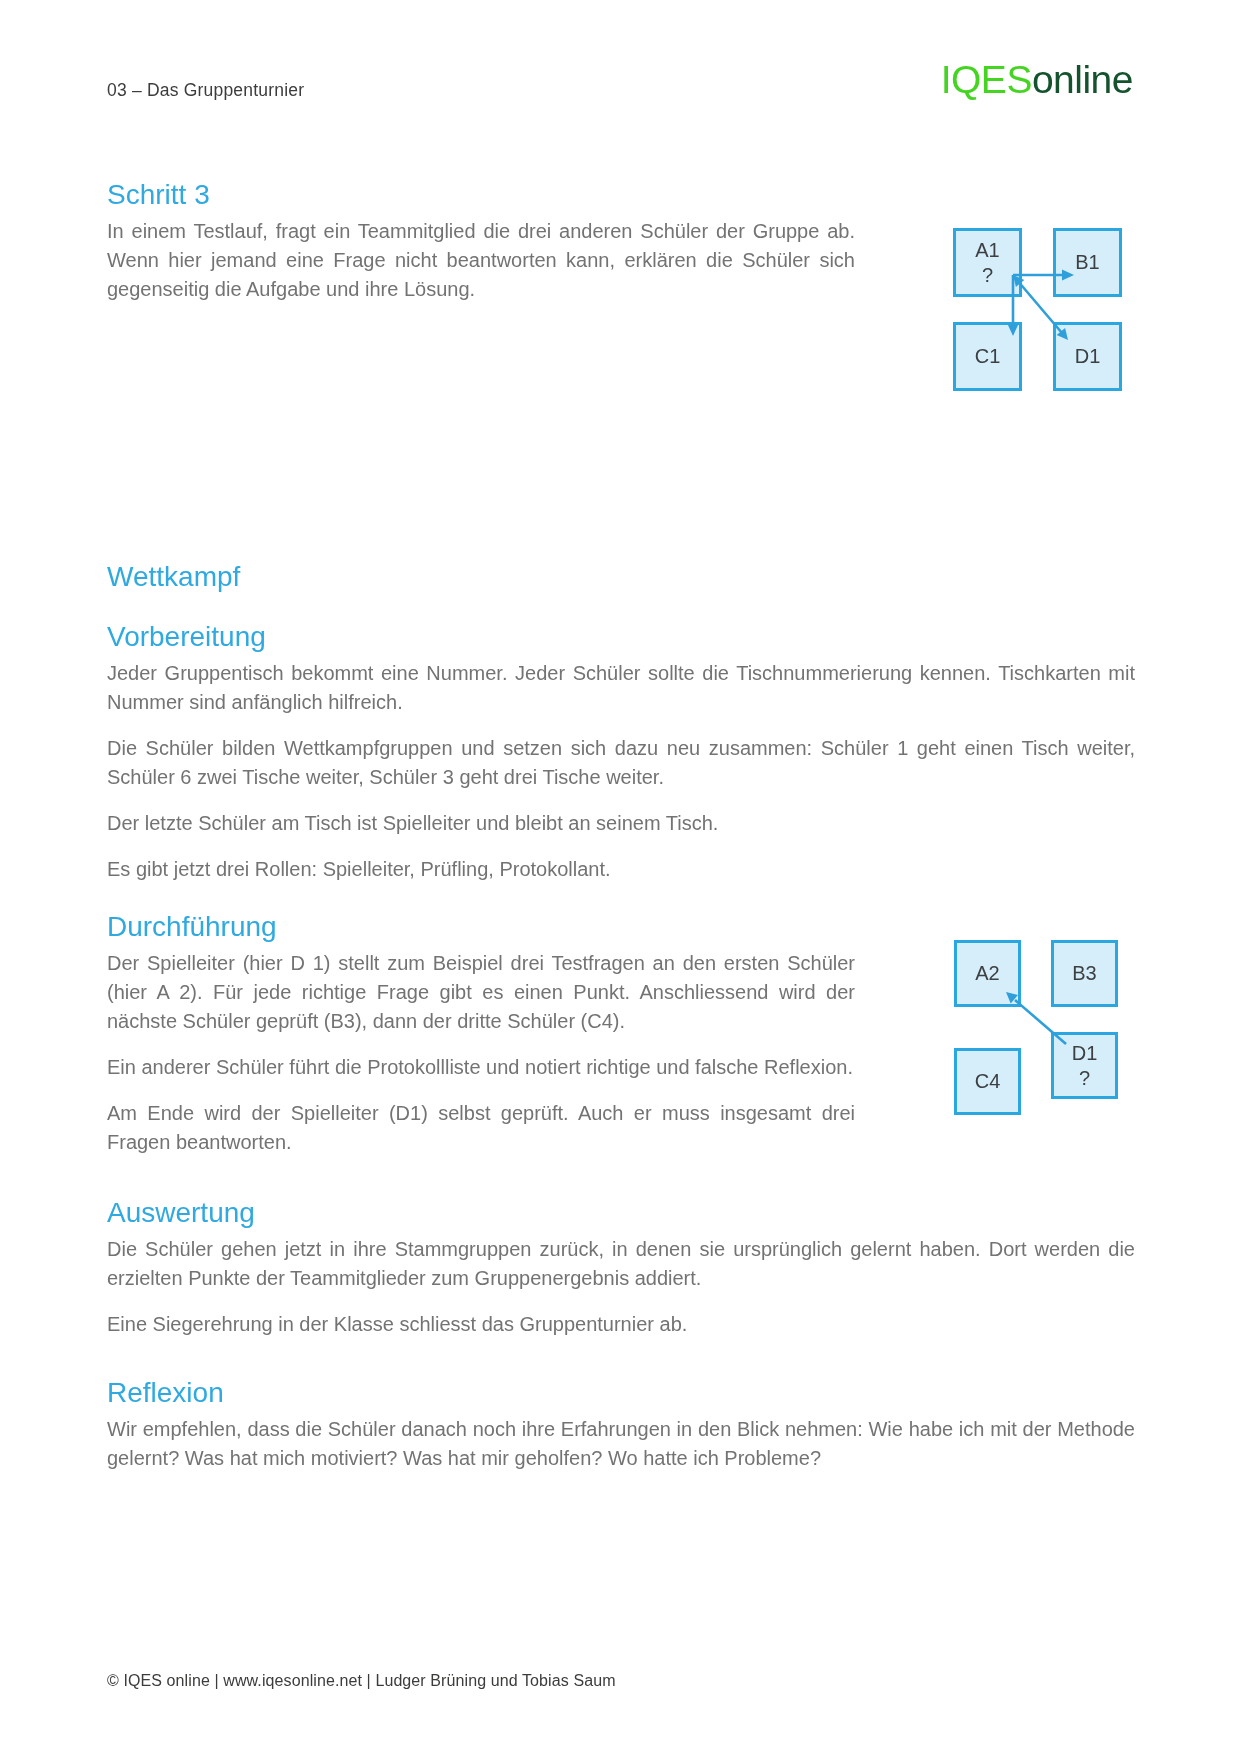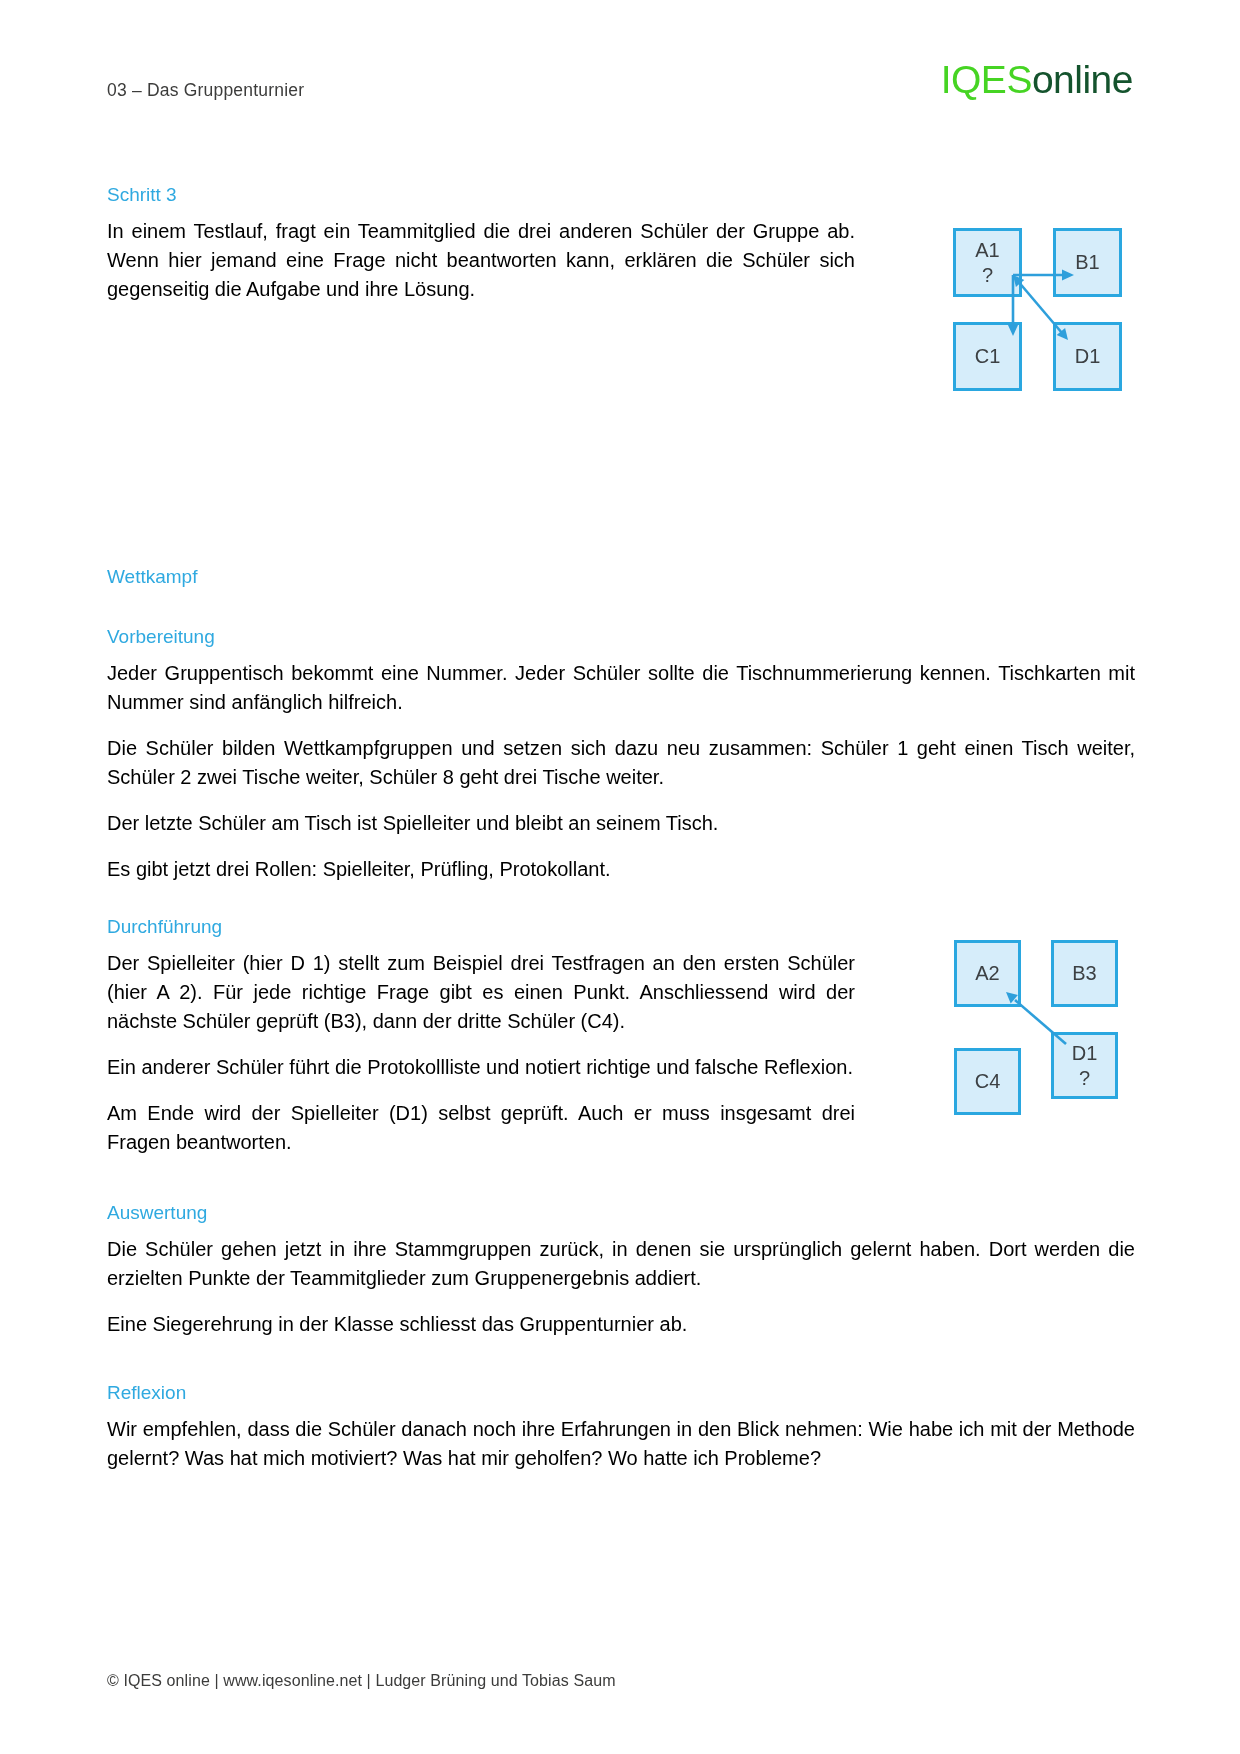--- a/index.html
+++ b/index.html
@@ -20,28 +20,28 @@
     position:absolute;right:107px;top:60px;
     font-size:39px;line-height:1;letter-spacing:-0.5px;
     white-space:nowrap;
   }
   .logo .iqes{color:#46D423;font-weight:500;}
   .logo .online{color:#14532d;font-weight:300;}
   
   .section{position:absolute;left:107px;}
   .section h2{
     margin:0 0 7px 0;
-    font-size:19px;font-weight:400;
+    font-size:28px;font-weight:400;
     color:#2FA9E0;line-height:30px;
   }
   .section p{
     margin:0 0 17px 0;
     font-size:20px;line-height:29px;
     text-align:justify;
-    color:#000000;
+    color:#737373;
   }
   .section p:last-child{margin-bottom:0;}
   .w-narrow{width:748px;}
   .w-full{width:1028px;}
   #sec-schritt3{top:180px;}
   #sec-schritt4{top:412px;}
   #sec-wettkampf{top:562px;}
   #sec-vorbereitung{top:622px;}
   #sec-durchfuehrung{top:912px;}
   #sec-auswertung{top:1198px;}
@@ -112,21 +112,21 @@
   </div>
 
 
   <div class="section" id="sec-wettkampf">
     <h2>Wettkampf</h2>
   </div>
 
   <div class="section" id="sec-vorbereitung">
     <h2>Vorbereitung</h2>
     <p class="w-full">Jeder Gruppentisch bekommt eine Nummer. Jeder Schüler sollte die Tischnummerierung kennen. Tischkarten mit Nummer sind anfänglich hilfreich.</p>
-    <p class="w-full">Die Schüler bilden Wettkampfgruppen und setzen sich dazu neu zusammen: Schüler 1 geht einen Tisch weiter, Schüler 2 zwei Tische weiter, Schüler 8 geht drei Tische weiter.</p>
+    <p class="w-full">Die Schüler bilden Wettkampfgruppen und setzen sich dazu neu zusammen: Schüler 1 geht einen Tisch weiter, Schüler 6 zwei Tische weiter, Schüler 3 geht drei Tische weiter.</p>
     <p class="w-full">Der letzte Schüler am Tisch ist Spielleiter und bleibt an seinem Tisch.</p>
     <p class="w-full">Es gibt jetzt drei Rollen: Spielleiter, Prüfling, Protokollant.</p>
   </div>
 
   <div class="section" id="sec-durchfuehrung">
     <h2>Durchführung</h2>
     <p class="w-narrow">Der Spielleiter (hier D 1) stellt zum Beispiel drei Testfragen an den ersten Schüler (hier A 2). Für jede richtige Frage gibt es einen Punkt. Anschliessend wird der nächste Schüler geprüft (B3), dann der dritte Schüler (C4).</p>
     <p class="w-full">Ein anderer Schüler führt die Protokollliste und notiert richtige und falsche Reflexion.</p>
     <p class="w-narrow">Am Ende wird der Spielleiter (D1) selbst geprüft. Auch er muss insgesamt drei Fragen beantworten.</p>
   </div>

